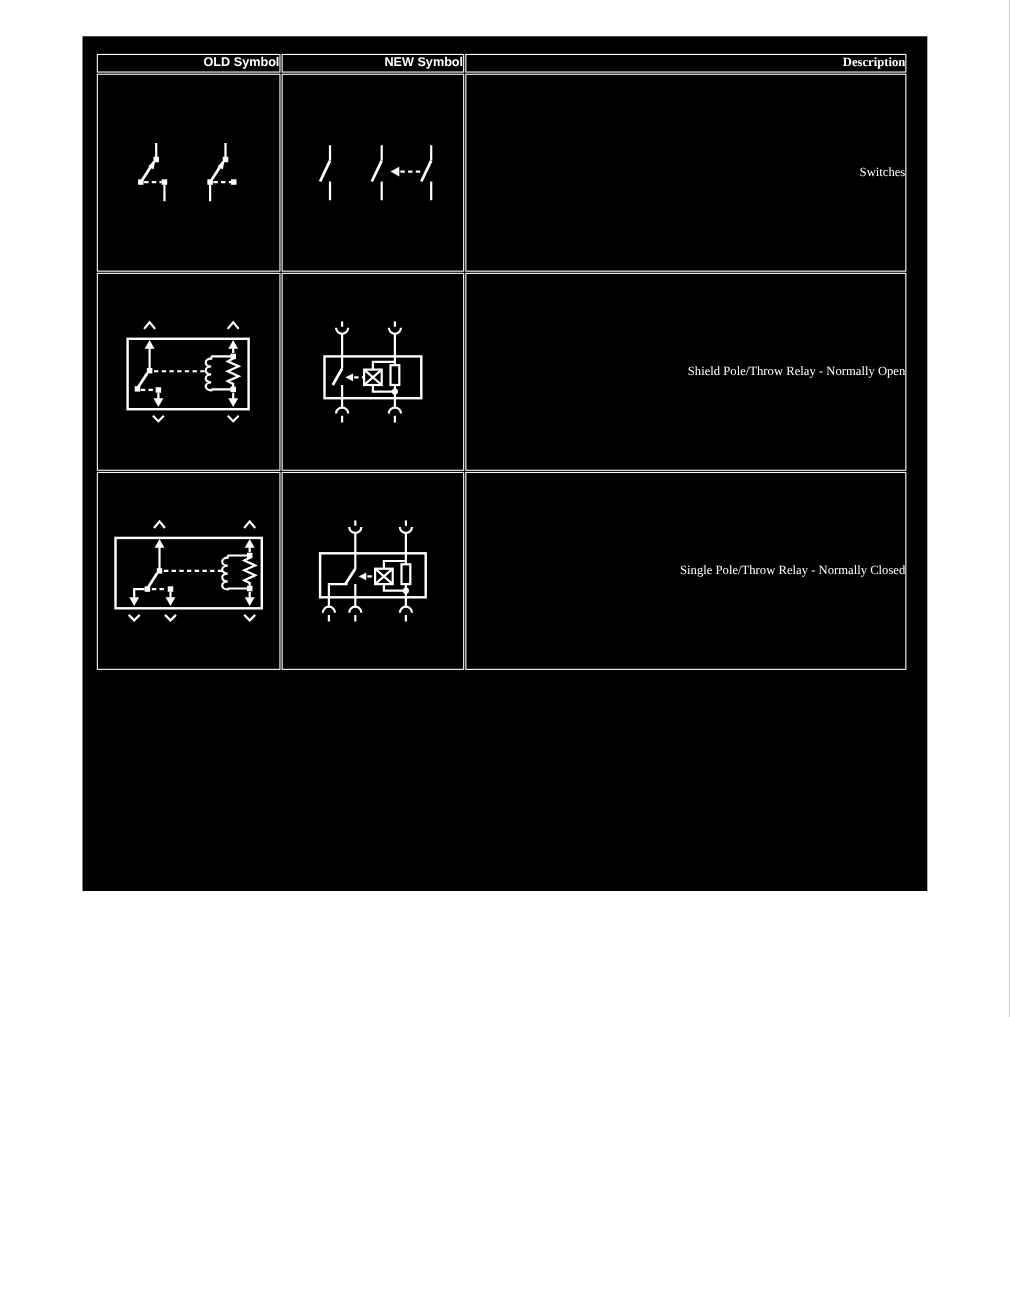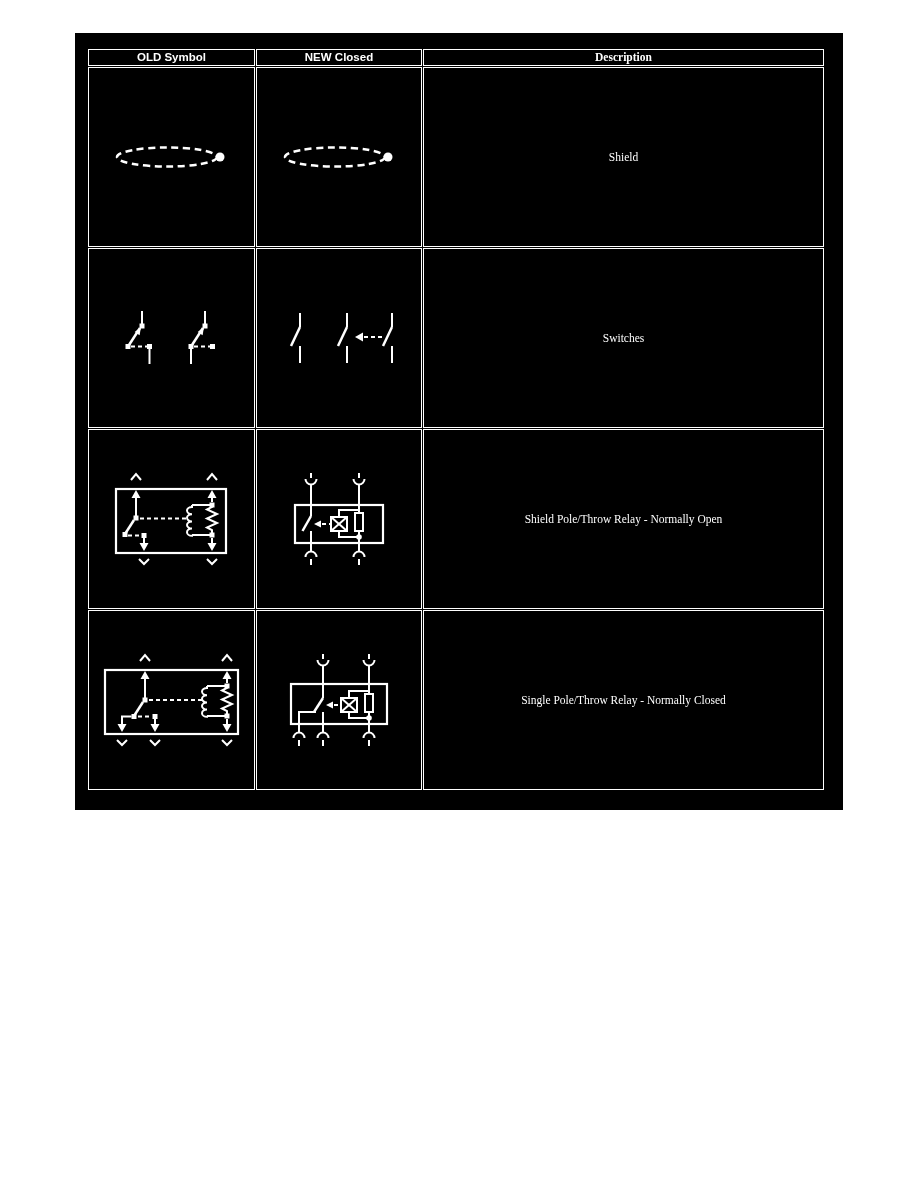--- a/index.html
+++ b/index.html
@@ -18,21 +18,21 @@
     position:absolute;left:12px;top:15px;
     border-collapse:separate;border-spacing:1px;
     background:#000000;
     table-layout:fixed;
   }
   table.symtab th, table.symtab td{
     border:1.5px solid #ffffff;
     background:#000000;
     color:#ffffff;
     padding:0;
-    text-align:center;
+    text-align:right;
     vertical-align:middle;
     overflow:hidden;
   }
   th.c-old, td.c-old{width:165px;}
   th.c-new, td.c-new{width:164px;}
   th.c-desc, td.c-desc{width:399px;font-family:Liberation Serif, serif;}
   table.symtab th{
     height:15px;
     font-size:11.5px;
     font-weight:bold;
@@ -49,43 +49,24 @@
   svg .f{fill:#ffffff;stroke:none;}
 </style>
 </head>
 <body>
 
 <div class="canvas">
   <table class="symtab">
     <tbody>
         <tr>
       <th class="c-old">OLD Symbol</th>
-      <th class="c-new">NEW Closed</th>
+      <th class="c-new">NEW Symbol</th>
       <th class="c-desc">Description</th>
     </tr>
 
-    <tr>
-      <td class="c-old">
-        <div class="symwrap">
-          <svg width="115" height="28" viewBox="0 0 115 28">
-            <ellipse cx="53" cy="14" rx="50" ry="9.5" class="s25" stroke-dasharray="7 4.5"></ellipse>
-            <circle cx="106" cy="14" r="4.5" class="f"></circle>
-          </svg>
-        </div>
-      </td>
-      <td class="c-new">
-        <div class="symwrap">
-          <svg width="115" height="28" viewBox="0 0 115 28">
-            <ellipse cx="53" cy="14" rx="50" ry="9.5" class="s25" stroke-dasharray="7 4.5"></ellipse>
-            <circle cx="106" cy="14" r="4.5" class="f"></circle>
-          </svg>
-        </div>
-      </td>
-      <td class="c-desc">Shield</td>
-    </tr>
 
     <tr>
       <td class="c-old">
         <div class="symwrap">
           <svg width="104" height="58" viewBox="0 0 104 58">
 
             <g>
               <line x1="22" y1="2" x2="22" y2="15" class="s"></line>
               <rect x="19.5" y="14.5" width="5" height="5" class="f"></rect>
               <line x1="20" y1="19" x2="9" y2="36" class="s25"></line>

